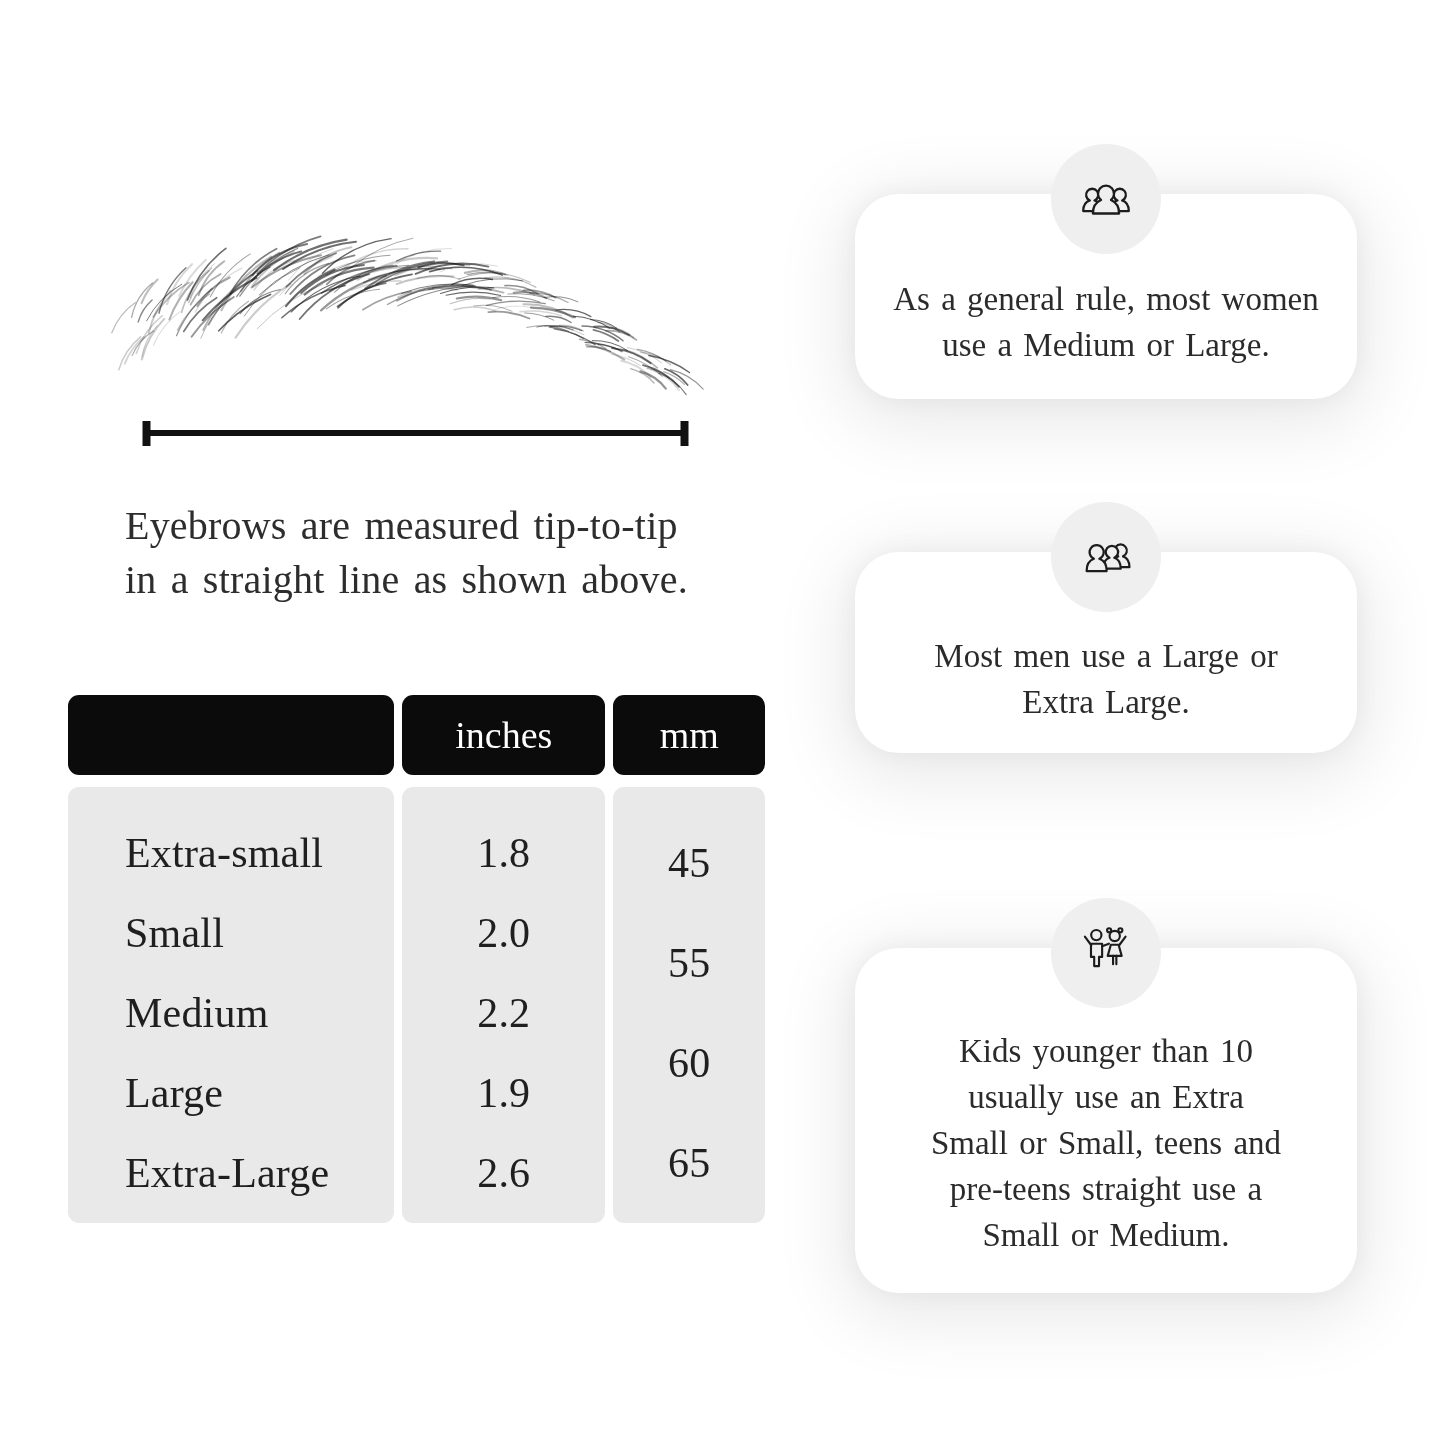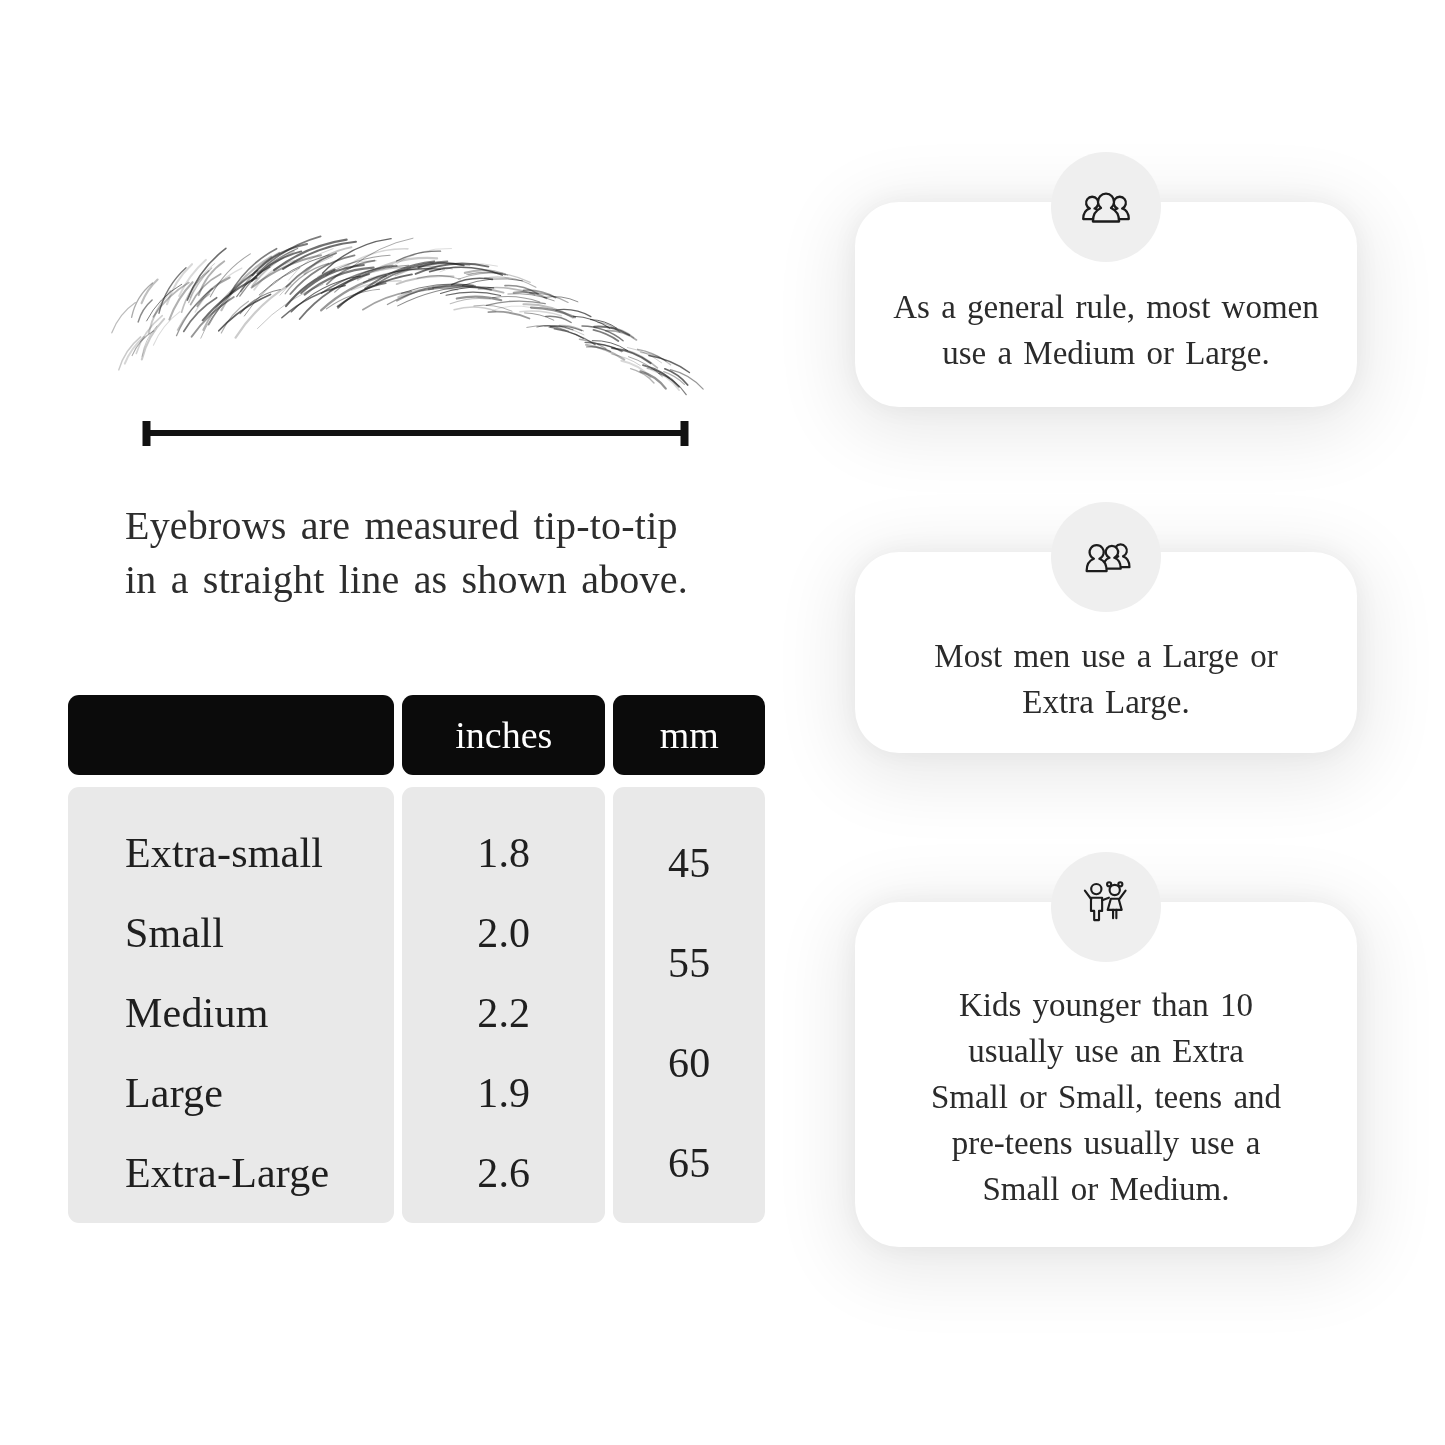--- a/index.html
+++ b/index.html
@@ -35,23 +35,23 @@
   }
   .tcol.c1 .cell{padding-left:57px;}
   .tcol.num .cell{justify-content:center;padding-left:0;}
   
   .card{
     position:absolute;left:855px;width:502px;background:var(--card-bg,#fff);
     border-radius:44px;box-sizing:border-box;
     box-shadow:0 0 26px rgba(0,0,0,.05), 0 14px 70px 14px rgba(0,0,0,.085);
     display:flex;align-items:center;justify-content:center;text-align:center;
   }
-  .card1{top:202px;height:205px;padding:50px 12px 0;}
+  .card1{top:194px;height:205px;padding:50px 12px 0;}
   .card2{top:552px;height:201px;padding:52px 24px 0;}
-  .card3{top:902px;height:345px;padding:45px 24px 0;}
+  .card3{top:948px;height:345px;padding:45px 24px 0;}
   .card-text{font-size:33px;line-height:46px;word-spacing:3px;color:#2b2b2b;}
   .card-text div{white-space:nowrap;}
   .icon-circle{
     position:absolute;top:-50px;left:50%;transform:translateX(-50%);
     width:110px;height:110px;border-radius:50%;background:var(--icon-circle-bg,#efefef);
     display:flex;align-items:center;justify-content:center;
   }
 </style>
 </head>
 <body>
@@ -321,18 +321,18 @@
         <path d="M45.6 24 l6.6 -9"></path>
         <path d="M37 23.5 h8 l3.2 11.5 h-14.4 z"></path>
         <path d="M39.3 35 v8.5"></path>
         <path d="M42.7 35 v8.5"></path>
       </svg>
     </div>
     <div class="card-text">
       <div>Kids younger than 10</div>
       <div>usually use an Extra</div>
       <div>Small or Small, teens and</div>
-      <div>pre-teens usually use a</div>
+      <div>pre-teens straight use a</div>
       <div>Small or Medium.</div>
     </div>
   </div>
 
 </div>
 
 </body></html>

